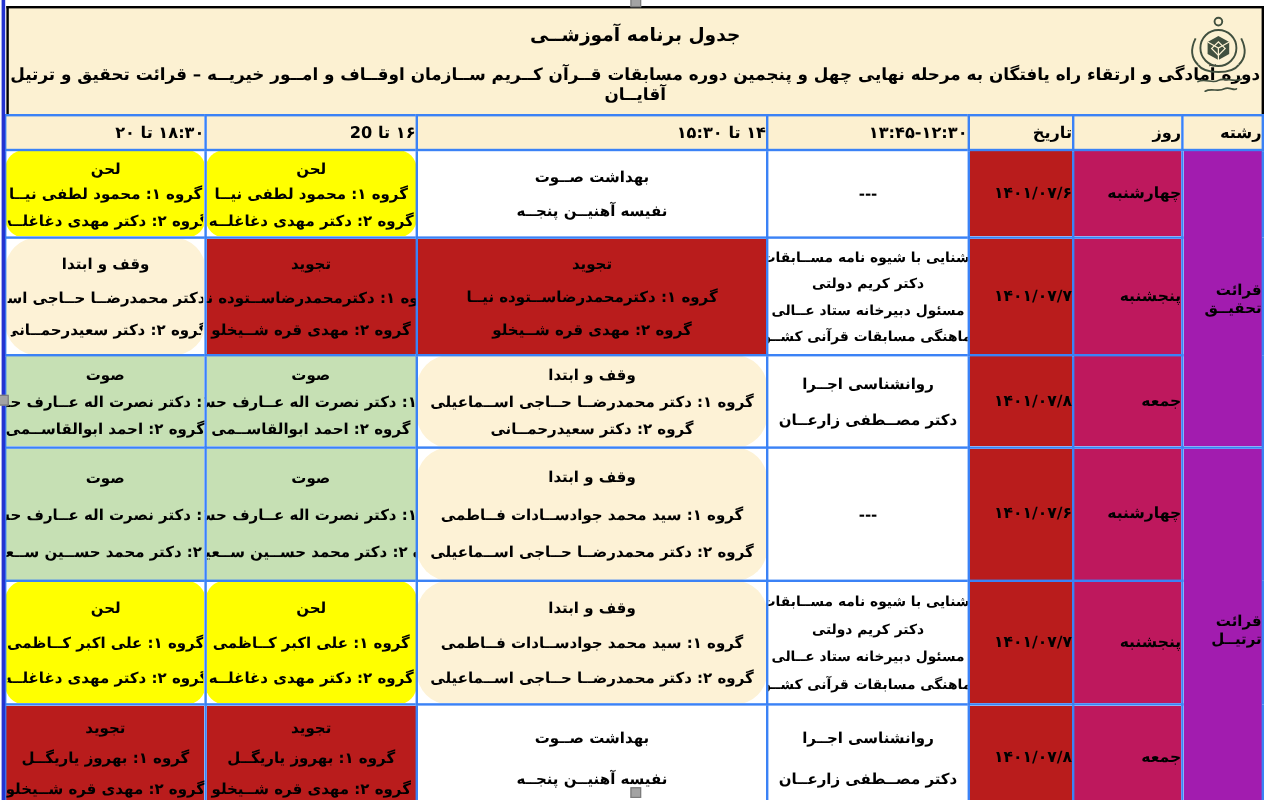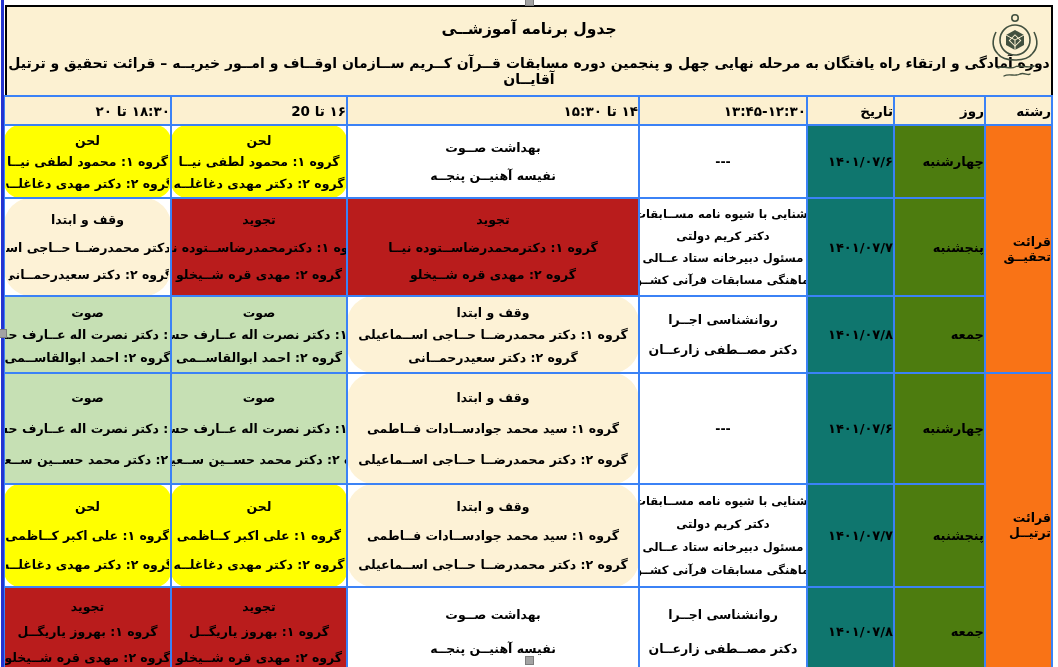--- a/index.html
+++ b/index.html
@@ -37,23 +37,23 @@
     direction:rtl;
   }
   th,td{
     border:2px solid #3b82f6;
     text-align:right;
     vertical-align:middle;
     padding:0;
     overflow:hidden;
   }
   thead th{height:27px;background:#fcf0d0;font-size:13.5px;}
-  td.daycell{background:#4d7c0f;font-size:13px;}
-  td.datecell{background:#0f766e;font-size:13px;}
-  td.fieldcell{background:#f97316;font-size:12.5px;margin-left:28px;}
+  td.daycell{background:#be185d;font-size:13px;}
+  td.datecell{background:#b91c1c;font-size:13px;}
+  td.fieldcell{background:#a21caf;font-size:12.5px;margin-left:28px;}
   td.slot{font-size:12.5px;}
   .cell{
     display:flex;flex-direction:column;
     justify-content:space-evenly;align-items:center;
     height:100%;
   }
   .ln{white-space:nowrap;}
   .info .ln{font-size:11.5px;}
   
   tr.r1>td{height:71px;}

